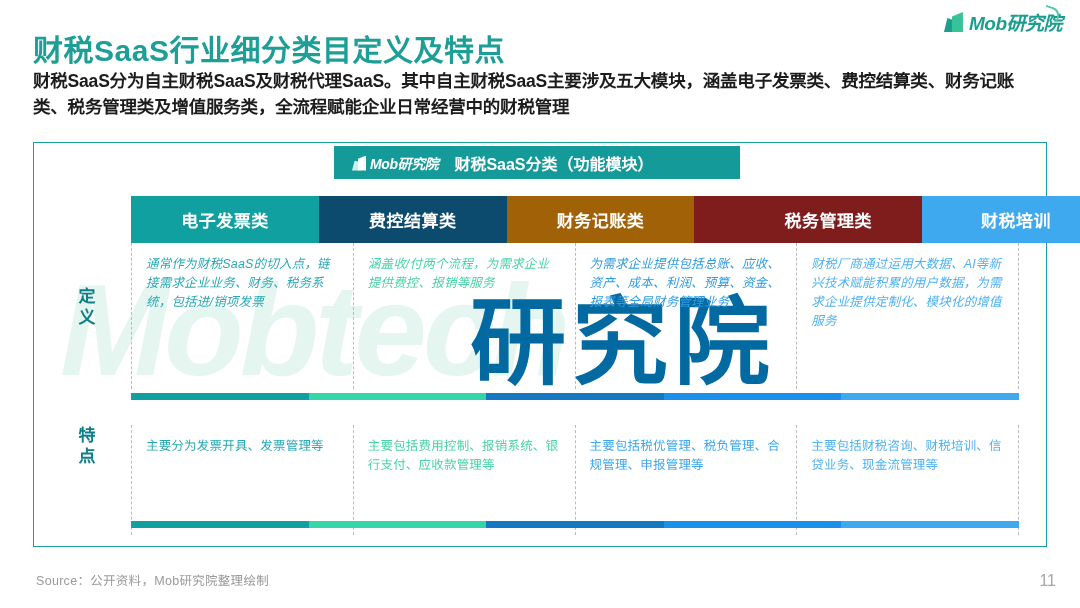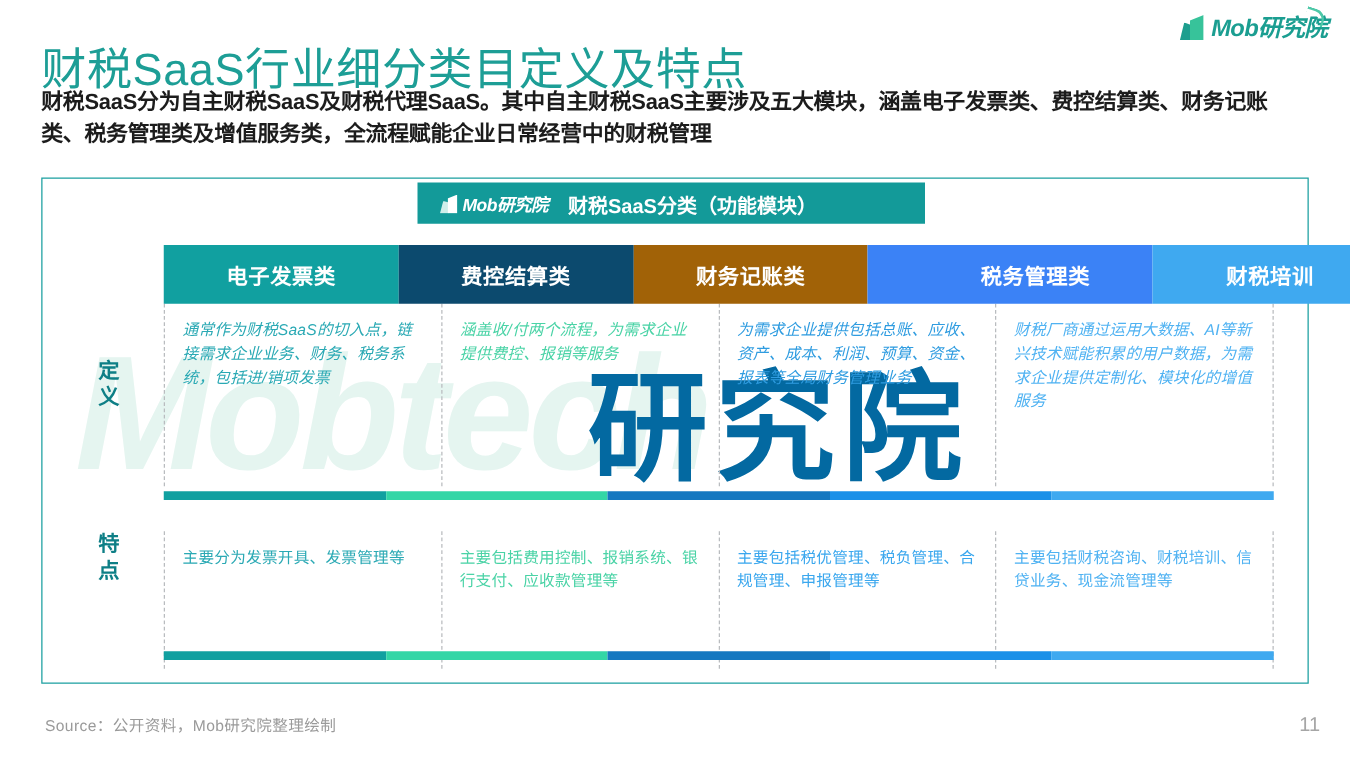--- a/index.html
+++ b/index.html
@@ -63,22 +63,22 @@
     border-right: 2px solid #4ec8a8;
     border-radius: 0 9px 0 0;
     transform: rotate(18deg);
   }
 
   
   .page-title {
     position: absolute;
     left: 33px;
     top: 26px;
-    font-size: 36px;
-    font-weight: normal;
+    font-size: 30px;
+    font-weight: bold;
     color: #1d9e96;
     letter-spacing: 0.5px;
     white-space: nowrap;
   }
   .page-subtitle {
     position: absolute;
     left: 33px;
     top: 68px;
     width: 1010px;
     font-size: 17.5px;
@@ -305,21 +305,21 @@
     </span>
     <span class="mini-text">Mob研究院</span>
   </span>
   <span class="banner-title">财税SaaS分类（功能模块）</span>
 </div>
 
 <div class="col-headers">
   <div class="col-head" style="background: rgb(17, 160, 160);">电子发票类</div>
   <div class="col-head" style="background: #0c4a6e;">费控结算类</div>
   <div class="col-head" style="background: #a16207;">财务记账类</div>
-  <div class="col-head" style="background: #3b82f6; padding-left: 40px;">税务管理类</div>
+  <div class="col-head" style="background: #7f1d1d; padding-left: 40px;">税务管理类</div>
   <div class="col-head" style="background: rgb(63, 169, 240);">财税培训</div>
 </div>
 
 <div class="row-label row-label-define">
     <div>定</div>
     <div>义</div>
   </div>
 <div class="row-label row-label-feature">
     <div>特</div>
     <div>点</div>

